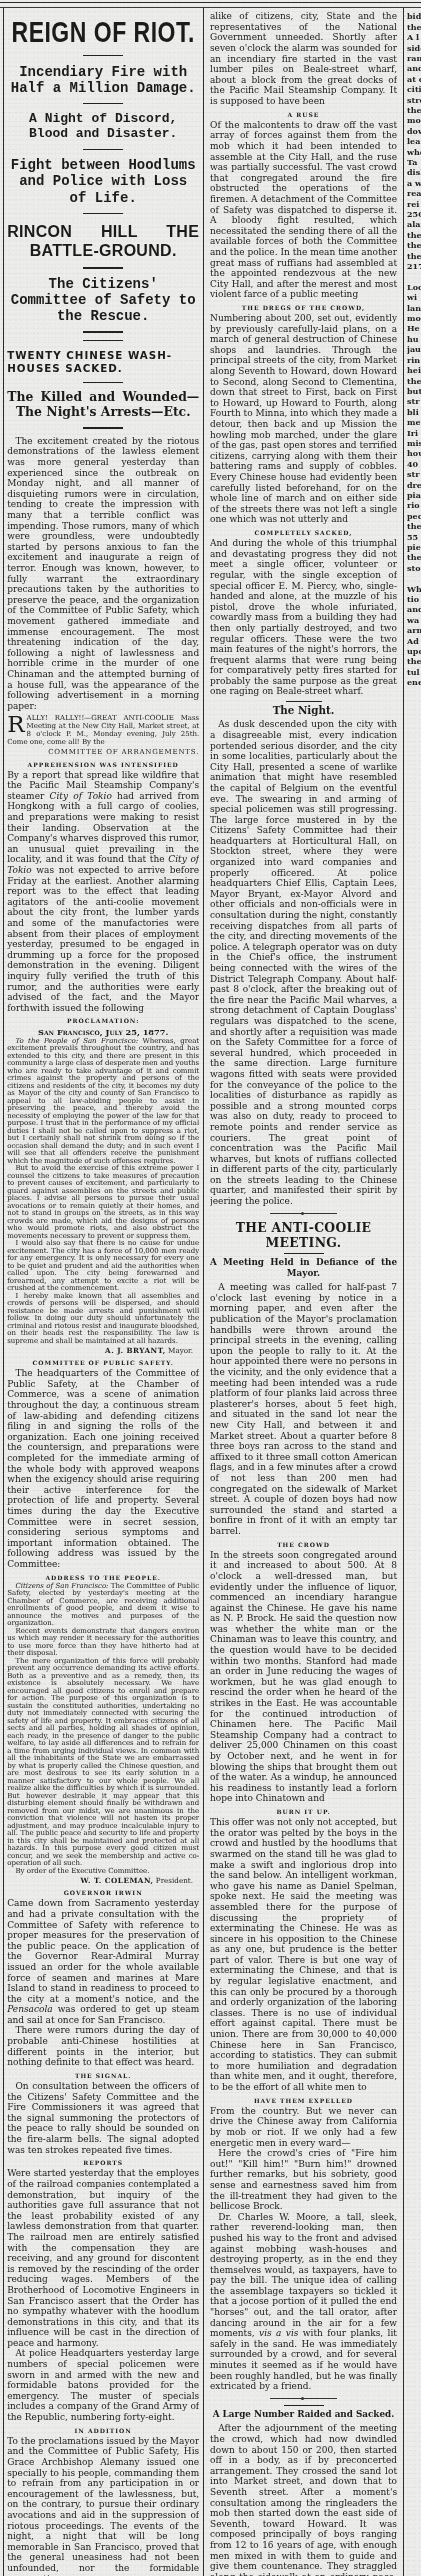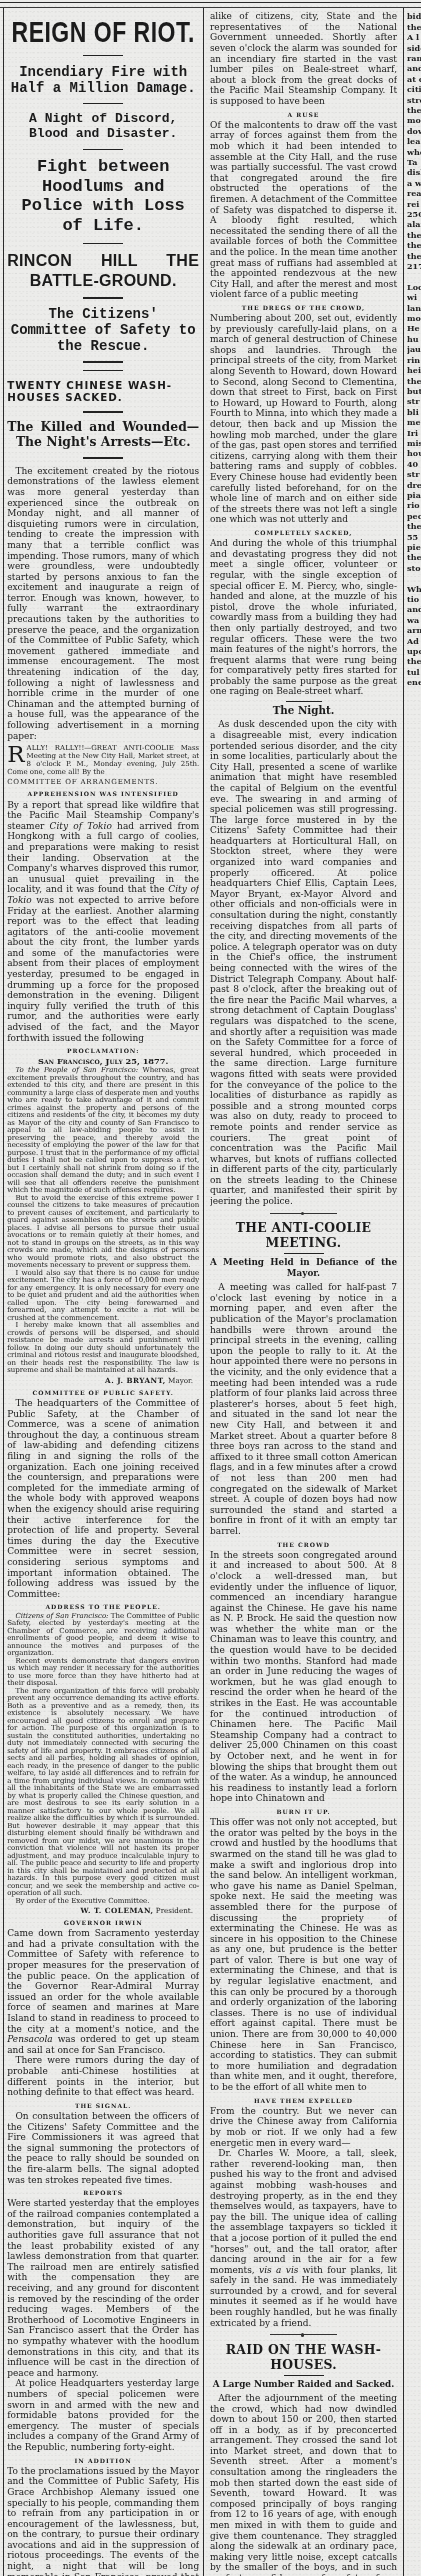--- a/index.html
+++ b/index.html
@@ -72,21 +72,21 @@
   p.body.small { font-size: 7px; line-height: 7.5px; }
   p.body.noindent { text-indent: 0; }
   .subhead {
     font-size: 6px; letter-spacing: 1px; text-align: center; font-weight: 700;
     margin: 4.1px 0 2.1px; text-transform: uppercase;
   }
   .ad {
     font-size: 7px; line-height: 8px; margin: 3.1px 0 2.1px; text-align: justify;
   }
   .ad .dropcap { float: left; font-size: 23px; line-height: 20.6px; margin-right: 2.1px; }
-  .ad-sig { letter-spacing: 0.8px; font-size: 7px; margin-bottom: 4.1px; }
+  .ad-sig { text-align: right; letter-spacing: 0.8px; font-size: 7px; margin-bottom: 4.1px; }
   .dateline { text-align: center; font-size: 8.2px; margin: 2.1px 0 1px; font-variant: small-caps; font-weight: bold; }
   .signature { text-align: right; font-size: 7.2px; margin: 1px 6.2px 3.1px 0; }
   .signature b { letter-spacing: 0.5px; }
   em { font-style: italic; }
   .section-title {
     font-family: "DejaVu Serif", serif; font-weight: 700; font-size: 12.4px; text-align: center;
     margin: 3.1px 0; letter-spacing: 0.3px;
   }
   .section-sub {
     font-family: "DejaVu Serif", serif; font-weight: 700; font-size: 8.8px; text-align: justify;
@@ -116,21 +116,21 @@
   <div class="col-rule" style="left:203px"></div>
   <div class="col-rule" style="left:403px"></div>
 
   <div class="column col-left">
     <div class="hl-main">REIGN OF RIOT.</div>
     <div class="short-rule"></div>
     <div class="hl-sub">Incendiary Fire with Half a Million Damage.</div>
     <div class="short-rule"></div>
     <div class="hl-sub" style="font-size:13px">A Night of Discord, Blood and Disaster.</div>
     <div class="short-rule"></div>
-    <div class="hl-sub" style="font-size:17px">Fight between Hoodlums and Police with Loss of Life.</div>
+    <div class="hl-sub" style="font-size:14px">Fight between Hoodlums and Police with Loss of Life.</div>
     <div class="short-rule"></div>
     <div class="hl-caps">RINCON HILL THE BATTLE-GROUND.</div>
     <div class="short-rule"></div>
     <div class="hl-sub" style="font-size:14px">The Citizens' Committee of Safety to the Rescue.</div>
     <div class="short-rule"></div>
     <div class="short-rule"></div>
     <div class="hl-wide">TWENTY CHINESE WASH-HOUSES SACKED.</div>
     <div class="short-rule"></div>
     <div class="hl-sec">The Killed and Wounded—The Night's Arrests—Etc.</div>
     <div class="short-rule"></div>
@@ -198,24 +198,24 @@
     <p class="body large">A meeting was called for half-past 7 o'clock last evening by notice in a morning paper, and even after the publication of the Mayor's proclamation handbills were thrown around the principal streets in the evening, calling upon the people to rally to it. At the hour appointed there were no persons in the vicinity, and the only evidence that a meeting had been intended was a rude platform of four planks laid across three plasterer's horses, about 5 feet high, and situated in the sand lot near the new City Hall, and between it and Market street. About a quarter before 8 three boys ran across to the stand and affixed to it three small cotton American flags, and in a few minutes after a crowd of not less than 200 men had congregated on the sidewalk of Market street. A couple of dozen boys had now surrounded the stand and started a bonfire in front of it with an empty tar barrel.</p>
 
     <div class="subhead">THE CROWD</div>
     <p class="body large noindent">In the streets soon congregated around it and increased to about 500. At 8 o'clock a well-dressed man, but evidently under the influence of liquor, commenced an incendiary harangue against the Chinese. He gave his name as N. P. Brock. He said the question now was whether the white man or the Chinaman was to leave this country, and the question would have to be decided within two months. Stanford had made an order in June reducing the wages of workmen, but he was glad enough to rescind the order when he heard of the strikes in the East. He was accountable for the continued introduction of Chinamen here. The Pacific Mail Steamship Company had a contract to deliver 25,000 Chinamen on this coast by October next, and he went in for blowing the ships that brought them out of the water. As a windup, he announced his readiness to instantly lead a forlorn hope into Chinatown and</p>
 
     <div class="subhead">BURN IT UP.</div>
     <p class="body large noindent">This offer was not only not accepted, but the orator was pelted by the boys in the crowd and hustled by the hoodlums that swarmed on the stand till he was glad to make a swift and inglorious drop into the sand below. An intelligent workman, who gave his name as Daniel Spelman, spoke next. He said the meeting was assembled there for the purpose of discussing the propriety of exterminating the Chinese. He was as sincere in his opposition to the Chinese as any one, but prudence is the better part of valor. There is but one way of exterminating the Chinese, and that is by regular legislative enactment, and this can only be procured by a thorough and orderly organization of the laboring classes. There is no use of individual effort against capital. There must be union. There are from 30,000 to 40,000 Chinese here in San Francisco, according to statistics. They can submit to more humiliation and degradation than white men, and it ought, therefore, to be the effort of all white men to</p>
 
     <div class="subhead">HAVE THEM EXPELLED</div>
     <p class="body large noindent">From the country. But we never can drive the Chinese away from California by mob or riot. If we only had a few energetic men in every ward—</p>
+    <p class="body large">Here the crowd's cries of "Fire him out!" "Kill him!" "Burn him!" drowned further remarks, but his sobriety, good sense and earnestness saved him from the ill-treatment they had given to the bellicose Brock.</p>
     <p class="body large"><span>Dr. Charles W. Moore, a tall, sleek, rather reverend-looking man, then pushed his way to the front and advised against mobbing wash-houses and destroying property, as in the end they themselves would, as taxpayers, have to pay the bill. The unique idea of calling the assemblage taxpayers so tickled it that a jocose portion of it pulled the end "horses" out, and the tall orator, after dancing around in the air for a few moments, </span><em>vis a vis</em><span> with four planks, lit safely in the sand. He was immediately surrounded by a crowd, and for several minutes it seemed as if he would have been roughly handled, but he was finally extricated by a friend.</span></p>
 
     <div class="dot-rule"></div>
-    <div class="section-title">RAID ON THE WASH-HOUSES.</div>
     <div class="short-rule" style="height:1px;margin:3.1px auto"></div>
     <div class="section-sub">A Large Number Raided and Sacked.</div>
     <p class="body large">After the adjournment of the meeting the crowd, which had now dwindled down to about 150 or 200, then started off in a body, as if by preconcerted arrangement. They crossed the sand lot into Market street, and down that to Seventh street. After a moment's consultation among the ringleaders the mob then started down the east side of Seventh, toward Howard. It was composed principally of boys ranging from 12 to 16 years of age, with enough men mixed in with them to guide and give them countenance. They straggled along the sidewalk at an ordinary pace, making very little noise, except catcalls by the smaller of the boys, and in such perfect confidence of safety from interruption that several quartets of boys carried along with them boards and scantlings to be used as battering rams in their subsequent operations against Chinese wash-houses.</p>
 
   </div>
 
   <div class="column col-right-sliver">
     <div class="sliver-text">bid
 the
 A l

